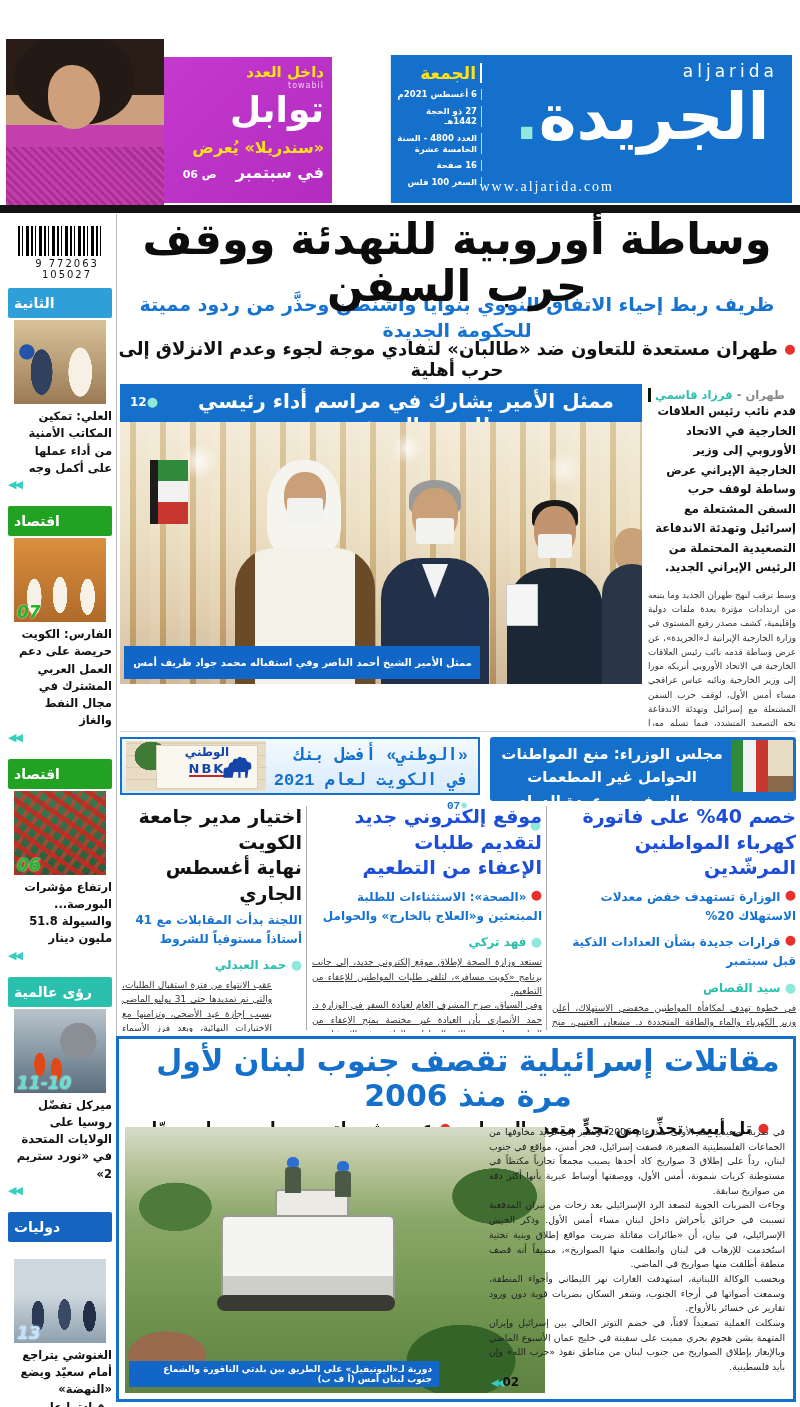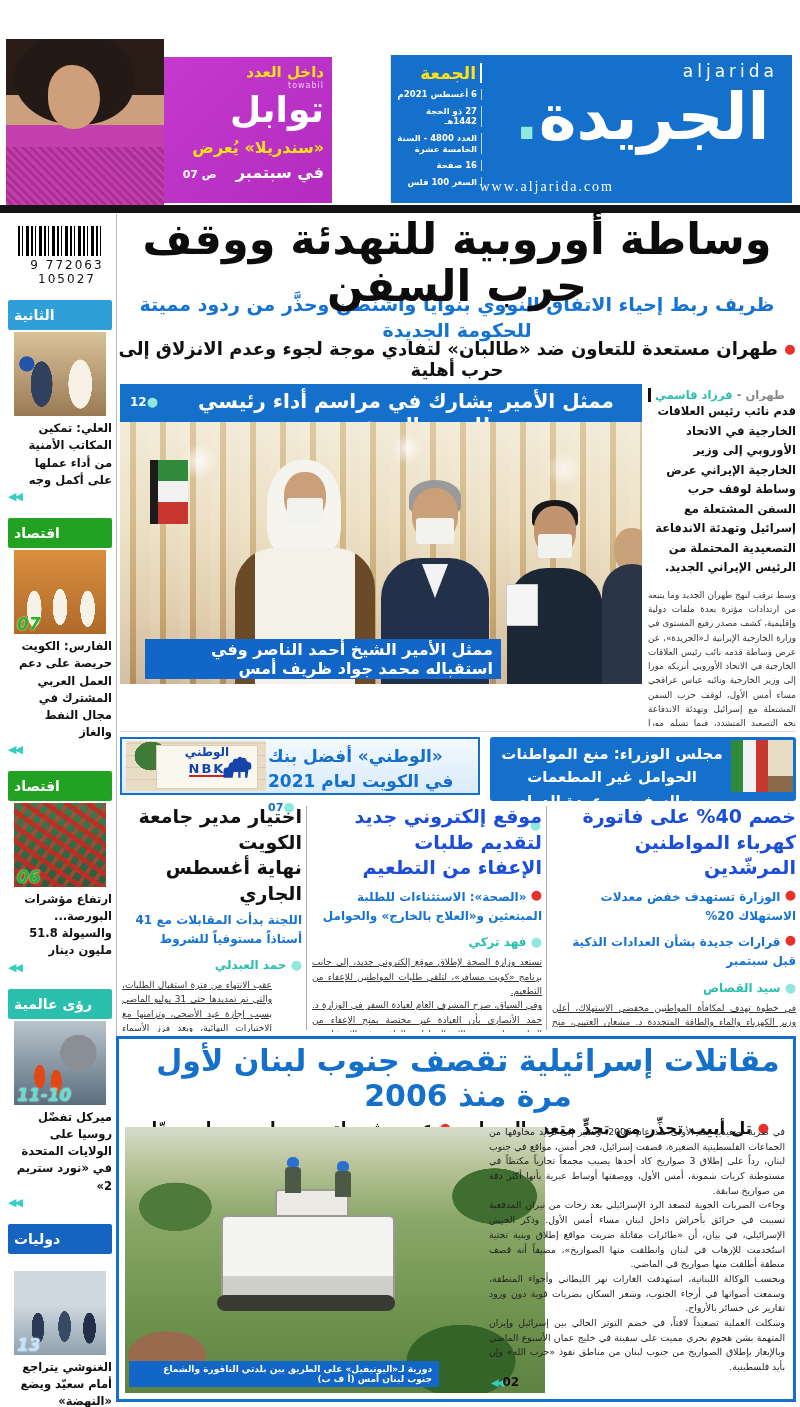--- a/index.html
+++ b/index.html
@@ -63,53 +63,53 @@
   #fig-zarif .shirt{position:absolute;bottom:86px;left:50%;transform:translateX(-50%);width:0;height:0;border-left:13px solid transparent;border-right:13px solid transparent;border-top:34px solid #f3f3f3;}
   #fig-aide{left:380px;width:110px;height:190px;}
   #fig-aide .hair{position:absolute;left:50%;transform:translateX(-50%);top:6px;width:46px;height:28px;background:#181818;border-radius:50% 50% 20% 20%;}
   #fig-aide .head{top:12px;width:42px;height:50px;background:#c29570;}
   #fig-aide .mask{top:40px;width:34px;height:24px;}
   #fig-aide .body{width:96px;height:116px;background:#1c2736;}
   #fig-aide .folder{position:absolute;bottom:58px;left:6px;width:30px;height:40px;background:#f5f5f5;border:1px solid #c9c9c9;}
   #fig-far{left:482px;width:60px;height:170px;}
   #fig-far .body{width:60px;height:120px;background:#2a3547;}
   #fig-far .head{top:14px;width:36px;height:44px;background:#caa27a;}
-  #main-caption{position:absolute;left:4px;bottom:5px;width:356px;background:#1166C8;color:#fff;font-size:16px;font-weight:bold;padding:1px 8px;box-sizing:border-box;margin-left:21px;}
+  #main-caption{position:absolute;left:4px;bottom:5px;width:356px;background:#1166C8;color:#fff;font-size:10px;font-weight:bold;padding:11px 8px;box-sizing:border-box;}
   
   #lead-col{left:648px;top:388px;width:148px;height:338px;overflow:hidden;}
   #lead-byline{border-left:3px solid #111;padding-left:4px;font-size:11.5px;font-weight:bold;text-align:left;direction:rtl;float:left;}
   #lead-byline .city{color:#8a8a8a;}
   #lead-byline .name{color:#2BBFAE;}
   #lead-lede{clear:both;margin-top:12px;font-size:11.5px;font-weight:bold;color:#111;text-align:right;line-height:1.7;}
   #lead-body{margin-top:10px;font-size:8.8px;color:#333;text-align:justify;line-height:1.62;height:150px;overflow:hidden;}
   .pageref{font-size:12px;font-weight:900;text-align:left;color:#111;}
   .pageref .arr{color:#35CFC0;font-size:10px;letter-spacing:-2px;margin-left:2px;}
   
   #sidebar{left:8px;top:222px;width:104px;}
   #v-divider{left:116px;top:214px;width:1px;height:1188px;background:#b9b9b9;}
   #barcode{width:84px;height:30px;margin:4px auto 2px 10px;background:repeating-linear-gradient(90deg,#000 0 2px,#fff 2px 4px,#000 4px 5px,#fff 5px 8px,#000 8px 11px,#fff 11px 13px);}
-  #barcode-num{font-size:12px;letter-spacing:2px;text-align:center;direction:ltr;color:#111;margin:0 0 14px 14px;}
+  #barcode-num{font-size:10px;letter-spacing:2px;text-align:center;direction:ltr;color:#111;margin:0 0 8px 14px;}
   .sec{margin-bottom:15px;}
   .sec-head{height:30px;line-height:30px;color:#fff;font-size:14px;font-weight:900;text-align:left;padding-left:6px;border-radius:2px;}
   .sec-head.c1{background:#2E9FD8;}.sec-head.c2{background:#22A222;}.sec-head.c3{background:#2BBFAE;}
   .sec-head.c4{background:#1565C0;}
   .thumb{position:relative;width:92px;height:84px;margin:2px auto 4px 6px;overflow:hidden;}
   .thumb .num{position:absolute;left:3px;bottom:0;font-size:17px;font-weight:900;font-style:italic;text-shadow:0 0 2px #fff;}
   .n-green{color:#28b428;}.n-teal{color:#5fe0d0;}.n-blue{color:#bfe4ff;}
   .t1{background:radial-gradient(26px 54px at 72% 62%,#f6f1e4 0 45%,transparent 46%),radial-gradient(24px 50px at 30% 62%,#30415f 0 45%,transparent 46%),radial-gradient(16px 16px at 14% 38%,#2255aa 0 45%,transparent 50%),linear-gradient(180deg,#d9c29a,#9a7a54);}
   .t2{background:radial-gradient(16px 40px at 22% 70%,#f6f2e8 0 45%,transparent 46%),radial-gradient(16px 40px at 50% 68%,#f6f2e8 0 45%,transparent 46%),radial-gradient(16px 40px at 80% 70%,#f6f2e8 0 45%,transparent 46%),linear-gradient(180deg,#d98f3e,#b06a2a);}
   .t3{background:repeating-linear-gradient(35deg,rgba(200,40,32,.85) 0 5px,transparent 5px 12px),repeating-linear-gradient(-55deg,rgba(220,60,40,.6) 0 4px,transparent 4px 11px),linear-gradient(180deg,#3e7a52,#2a5a3c);}
   .t4{background:radial-gradient(30px 30px at 70% 38%,#8a8f96 0 60%,transparent 61%),radial-gradient(12px 26px at 28% 66%,#e04818 0 45%,transparent 46%),radial-gradient(12px 26px at 46% 72%,#e04818 0 45%,transparent 46%),linear-gradient(180deg,#b9c4cc,#5a6e7e);}
   .t5{background:radial-gradient(14px 34px at 26% 68%,#2c3a55 0 45%,transparent 46%),radial-gradient(14px 34px at 55% 66%,#3a4a66 0 45%,transparent 46%),radial-gradient(14px 34px at 82% 68%,#222f47 0 45%,transparent 46%),linear-gradient(180deg,#cfd8de 0 40%,#8fa0ae 100%);margin-top:17px;}
   .sec-cap{font-size:11.5px;font-weight:bold;color:#111;text-align:right;line-height:1.5;padding-left:2px;}
   .sec-arr{color:#35CFC0;font-size:11px;letter-spacing:-2px;text-align:left;margin-top:1px;}
   
   #rule-strip{left:120px;top:731px;width:676px;height:1px;background:#d8d8d8;}
   #nbk-box{left:120px;top:737px;width:360px;height:58px;border:2px solid #1470CB;box-sizing:border-box;background:linear-gradient(180deg,#f3f9ff,#d9ebfa);}
-  #nbk-text{position:absolute;right:10px;top:5px;width:200px;text-align:left;color:#1470CB;font-weight:900;font-size:17px;line-height:1.45;}
+  #nbk-text{position:absolute;right:10px;top:5px;width:200px;text-align:right;color:#1470CB;font-weight:900;font-size:17px;line-height:1.45;font-family:Liberation Mono, monospace;}
   #nbk-logo{position:absolute;left:4px;top:2px;width:140px;height:50px;background:
      radial-gradient(30px 26px at 18% 30%,#3f7a36 0 55%,transparent 56%),
      repeating-linear-gradient(0deg,#e8dcc4 0 11px,#d9cbae 11px 12px),#e8dcc4;}
   #nbk-mark{position:absolute;left:30px;top:4px;width:100px;height:42px;background:#faf7ef;border:1px solid #d8cfba;text-align:center;}
   #nbk-mark .ar{color:#1545A8;font-weight:900;font-size:12px;line-height:1;}
   #nbk-mark .en{color:#1545A8;font-weight:900;font-size:13px;letter-spacing:2px;line-height:1;border-bottom:2px solid #c0262c;display:inline-block;}
   #nbk-mark svg{position:absolute;right:4px;top:6px;}
   .strip-pg{font-size:11px;font-weight:bold;}
   #cab-box{left:490px;top:737px;width:306px;height:64px;background:#1470CB;border-radius:3px;}
   #cab-text{position:absolute;right:70px;left:8px;top:6px;color:#fff;font-weight:900;font-size:15px;line-height:1.55;text-align:center;}
@@ -158,21 +158,21 @@
     <div class="abs" id="inside-photo">
       <div class="hair"></div>
       <div class="face"></div>
       <div class="sweater"></div>
     </div>
     <div class="abs" id="inside-text">
       <div id="inside-kicker" class="yellow">داخل العدد</div>
       <div id="inside-logosub">towabil</div>
       <div id="inside-logo">توابل</div>
       <div id="inside-line1" class="yellow">«سندريلا» يُعرض</div>
-      <div id="inside-line2"><span>في سبتمبر</span>&nbsp;&nbsp;<span id="inside-page">ص 07</span></div>
+      <div id="inside-line2"><span>في سبتمبر</span>&nbsp;&nbsp;<span id="inside-page">ص 06</span></div>
     </div>
   </div>
 
   <div class="abs" id="masthead">
     <div class="abs" id="date-panel">
       <div id="date-day">الجمعة</div>
       <div class="date-line">6 أغسطس 2021م</div>
       <div class="date-line">27 ذو الحجة 1442هـ</div>
       <div class="date-line">العدد 4800 - السنة الخامسة عشرة</div>
       <div class="date-line">16 صفحة</div>

